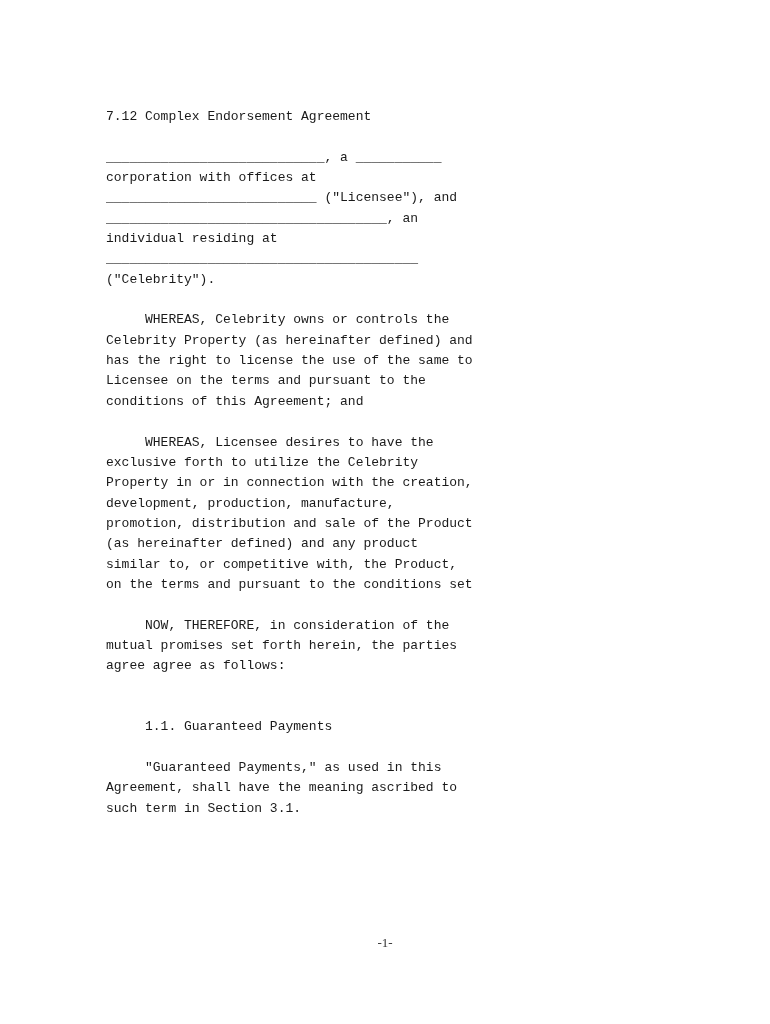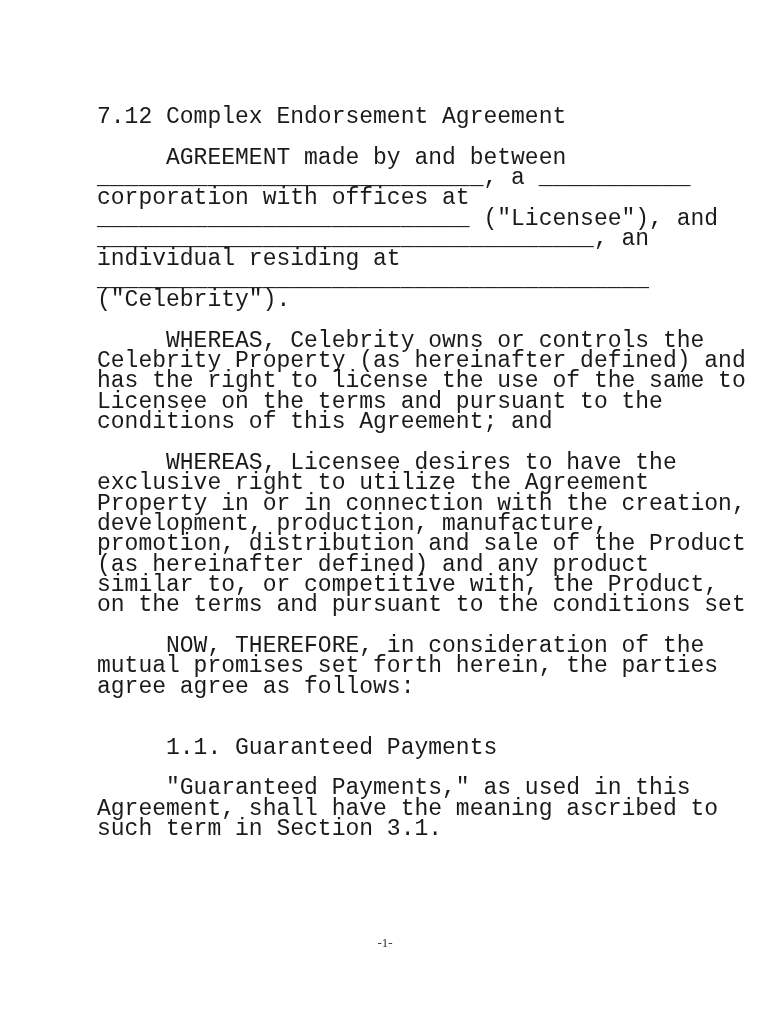--- a/index.html
+++ b/index.html
@@ -16,24 +16,24 @@
     .page {
       position: absolute;
       left: 0;
       top: 0;
       width: 770px;
       height: 1024px;
       background: #ffffff;
     }
     .body-text {
       position: absolute;
-      left: 97px;
+      left: 106px;
       top: 107px;
       font-family: "Liberation Mono", "DejaVu Sans Mono", monospace;
-      font-size: 23px;
+      font-size: 13px;
       line-height: 20.35px;
       color: #1a1a1a;
     }
     .line {
       white-space: pre;
       height: 20.35px;
     }
     .page-number {
       position: absolute;
       top: 935px;
@@ -47,39 +47,38 @@
     }
   </style>
 </head>
 <body>
 
 <div class="page">
   <div class="body-text">
     <div class="line">7.12 Complex Endorsement Agreement</div>
     <div class="line"></div>
 
-    <div class="line">     AGREEMENT made by and between</div>
     <div class="line">____________________________, a ___________</div>
     <div class="line">corporation with offices at</div>
     <div class="line">___________________________ ("Licensee"), and</div>
     <div class="line">____________________________________, an</div>
     <div class="line">individual residing at</div>
     <div class="line">________________________________________</div>
     <div class="line">("Celebrity").</div>
     <div class="line"></div>
 
     <div class="line">     WHEREAS, Celebrity owns or controls the</div>
     <div class="line">Celebrity Property (as hereinafter defined) and</div>
     <div class="line">has the right to license the use of the same to</div>
     <div class="line">Licensee on the terms and pursuant to the</div>
     <div class="line">conditions of this Agreement; and</div>
     <div class="line"></div>
 
     <div class="line">     WHEREAS, Licensee desires to have the</div>
-    <div class="line">exclusive right to utilize the Agreement</div>
+    <div class="line">exclusive forth to utilize the Celebrity</div>
     <div class="line">Property in or in connection with the creation,</div>
     <div class="line">development, production, manufacture,</div>
     <div class="line">promotion, distribution and sale of the Product</div>
     <div class="line">(as hereinafter defined) and any product</div>
     <div class="line">similar to, or competitive with, the Product,</div>
     <div class="line">on the terms and pursuant to the conditions set</div>
     <div class="line"></div>
 
     <div class="line">     NOW, THEREFORE, in consideration of the</div>
     <div class="line">mutual promises set forth herein, the parties</div>

